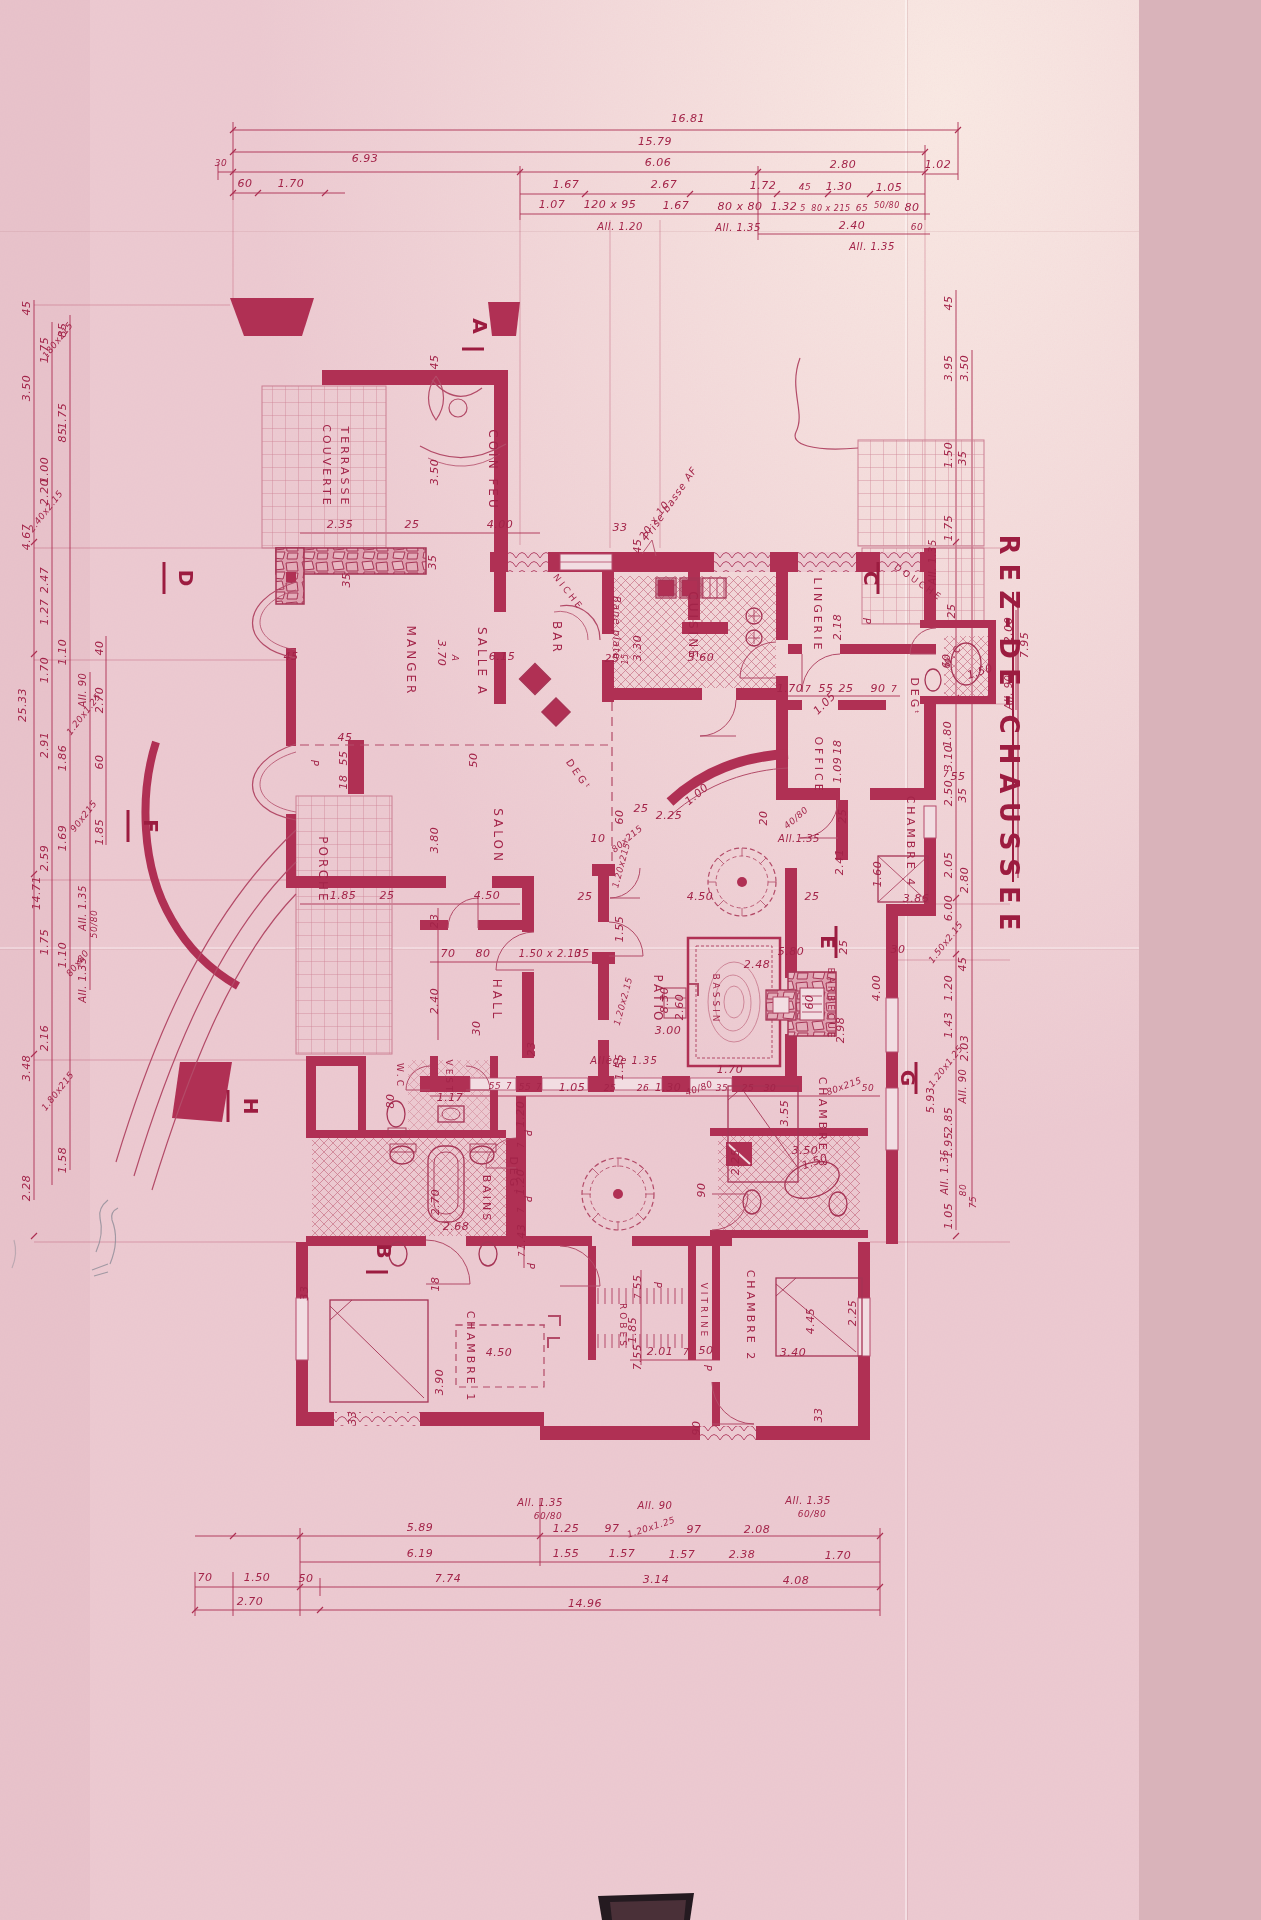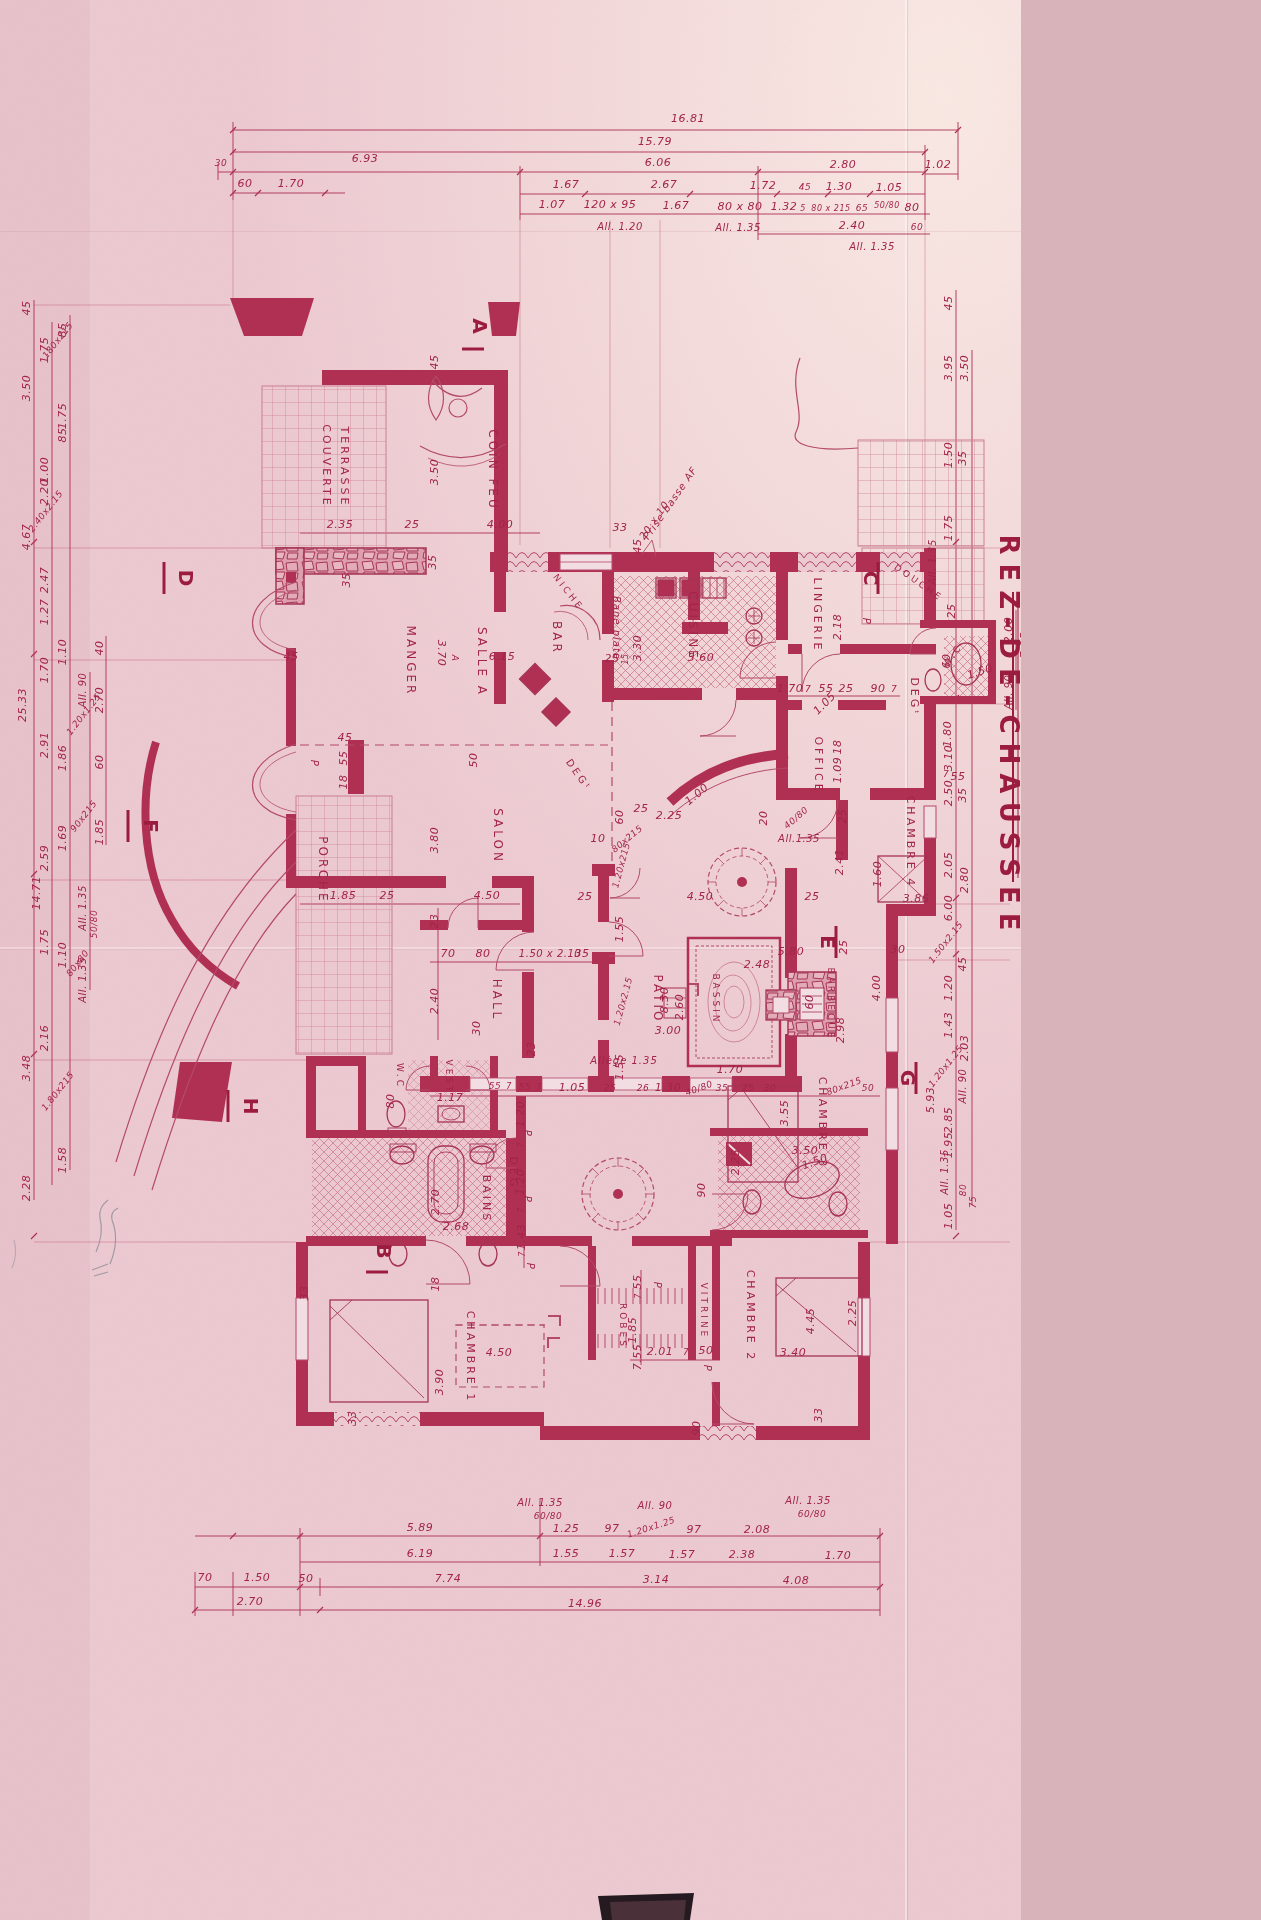--- a/index.html
+++ b/index.html
@@ -1,16 +1,16 @@
 <!DOCTYPE html>
 <html><head>
 <meta charset="utf-8">
 <style>
   html,body{margin:0;padding:0;background:#d9b3ba;}
-  .sheet{position:relative;width:1021px;height:1920px;overflow:hidden;
+  .sheet{position:relative;width:1139px;height:1920px;overflow:hidden;
     background:#e5e5e5;}
   svg{display:block}
   .tx{font-family:"DejaVu Sans",sans-serif;fill:#a32449;text-anchor:middle;}
   .d{font-size:11px;font-style:italic;letter-spacing:.5px;}
   .r{font-size:12px;letter-spacing:3px;}
   .a{font-size:10px;font-style:italic;letter-spacing:1px;}
   .m{font-size:20px;font-weight:bold;letter-spacing:2px;fill:#9c1c40;}
   .t{font-size:26px;font-weight:bold;letter-spacing:9px;fill:#9c1c40;}
 </style>
 </head>

